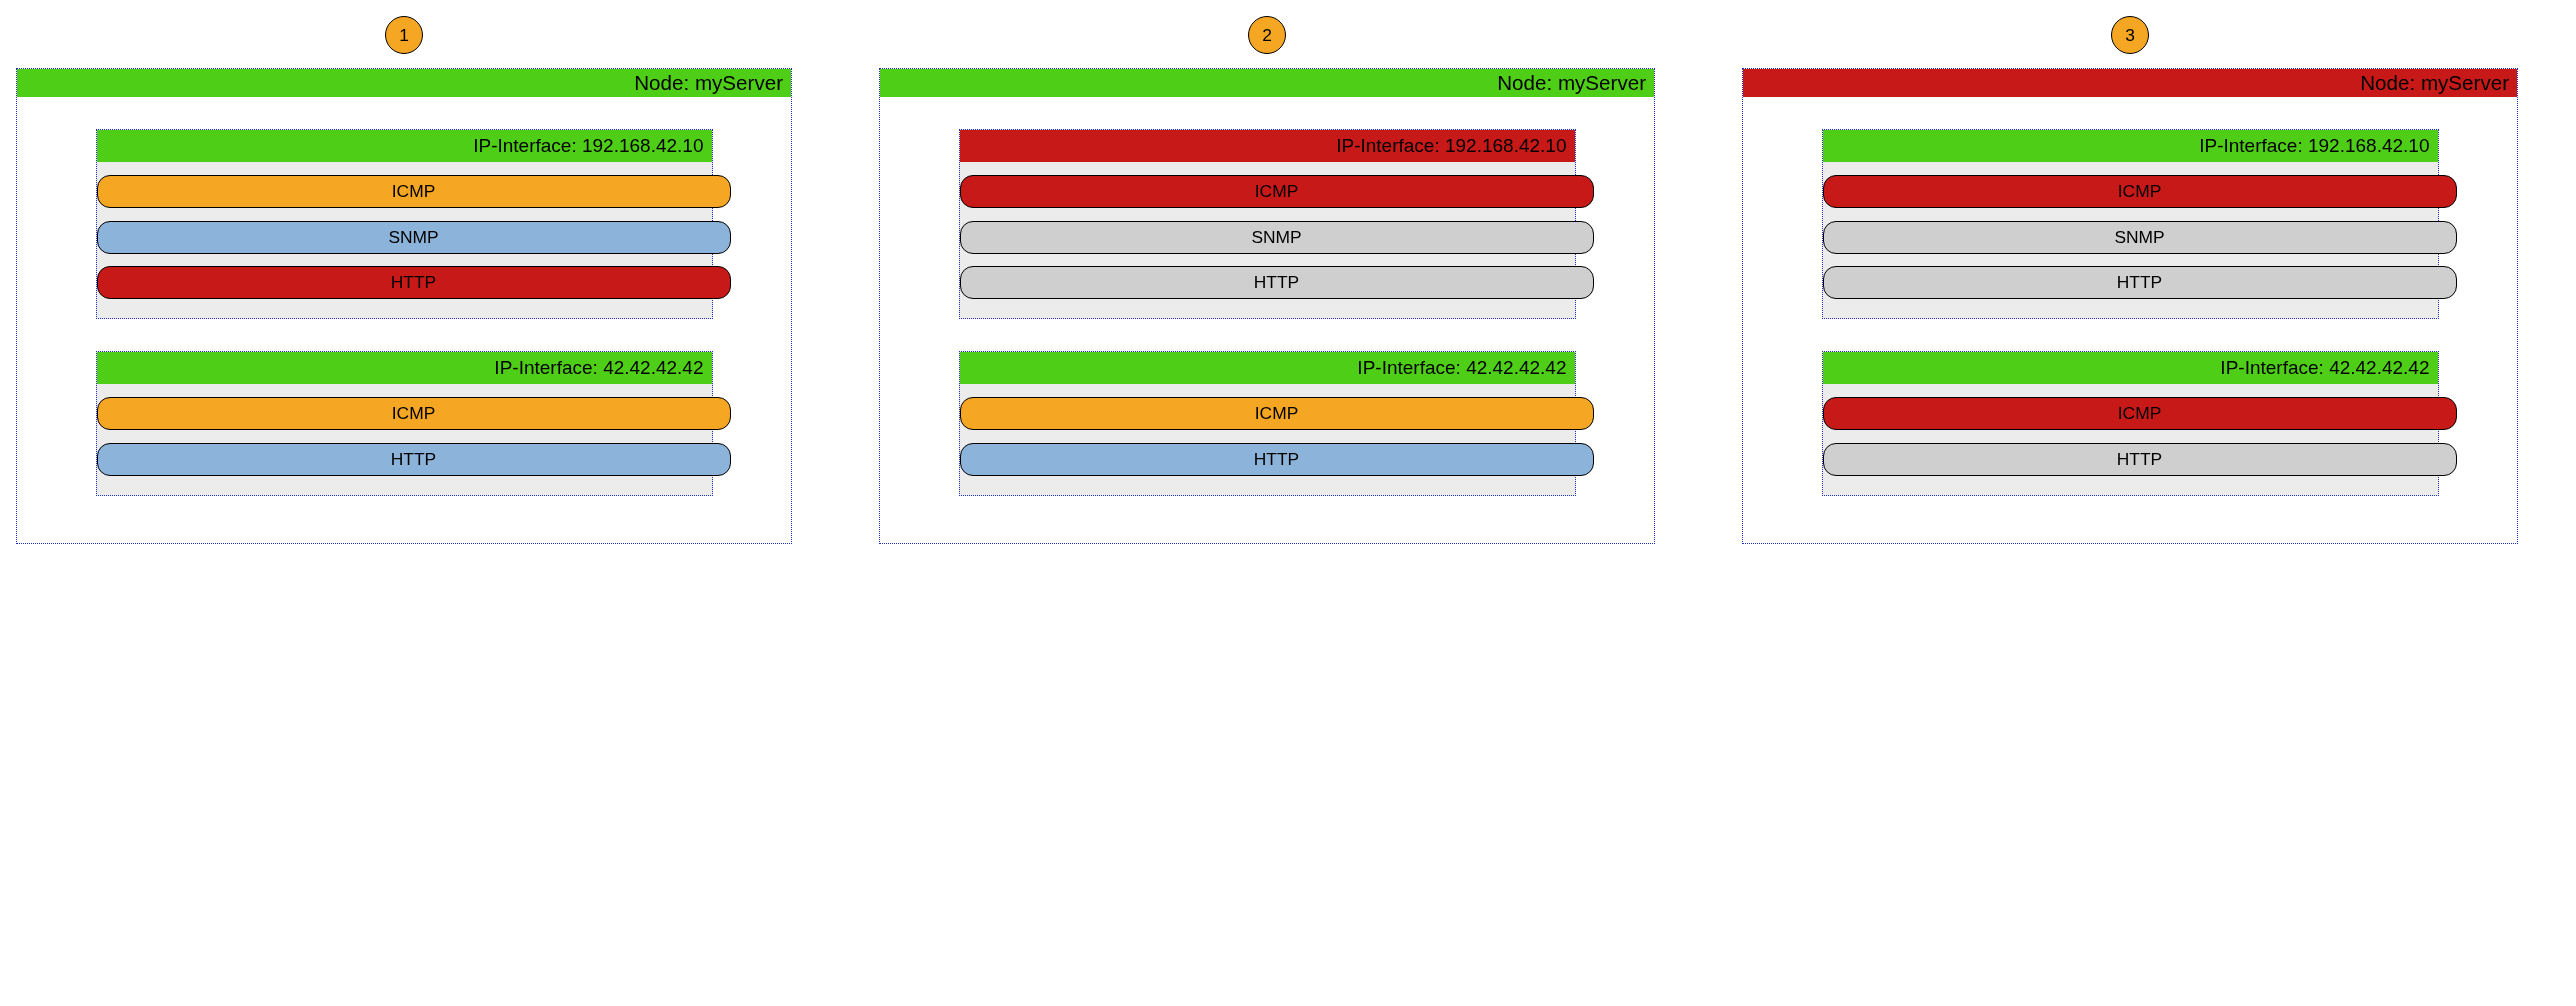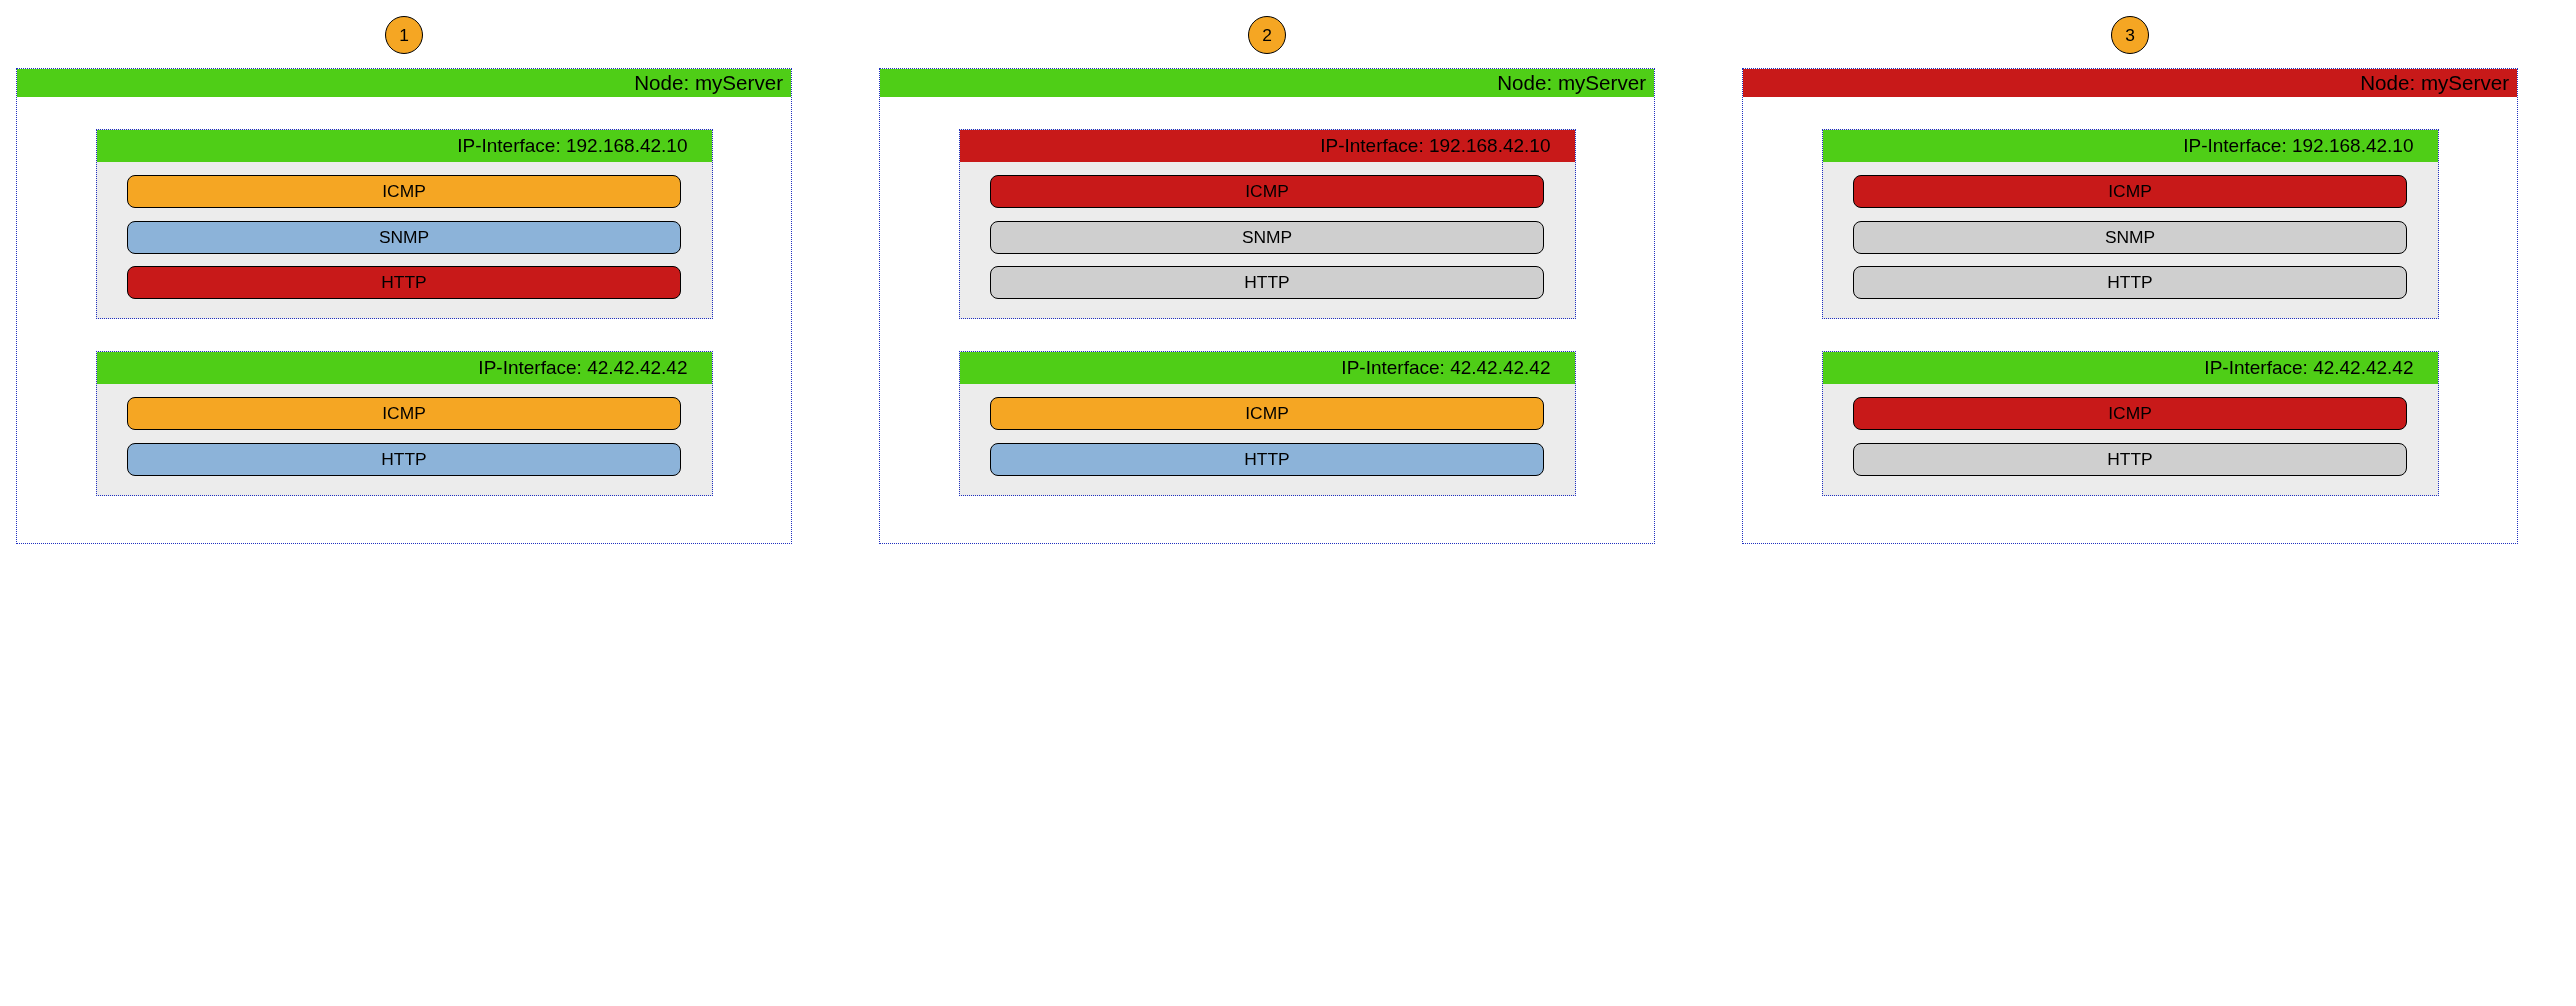--- a/index.html
+++ b/index.html
@@ -61,30 +61,30 @@
     border: 0.8px dotted #2030c0;
     background: #ececec;
     box-sizing: border-box;
     padding-bottom: 19px;
   }
   .iface-header {
     height: 32px;
     display: flex;
     align-items: center;
     justify-content: flex-end;
-    padding-right: 24px;
+    padding-right: 8px;
     font-size: 19px;
     box-sizing: border-box;
   }
   .svc {
-    width: 554px;
+    width: 634px;
     height: 33px;
     margin: 12.7px auto 0 auto;
     border: 1.6px solid #000;
-    border-radius: 8px;
+    border-radius: 13px;
     display: flex;
     align-items: center;
     justify-content: center;
     font-size: 17.4px;
     box-sizing: border-box;
   }
 </style>
 </head>
 <body>
 

